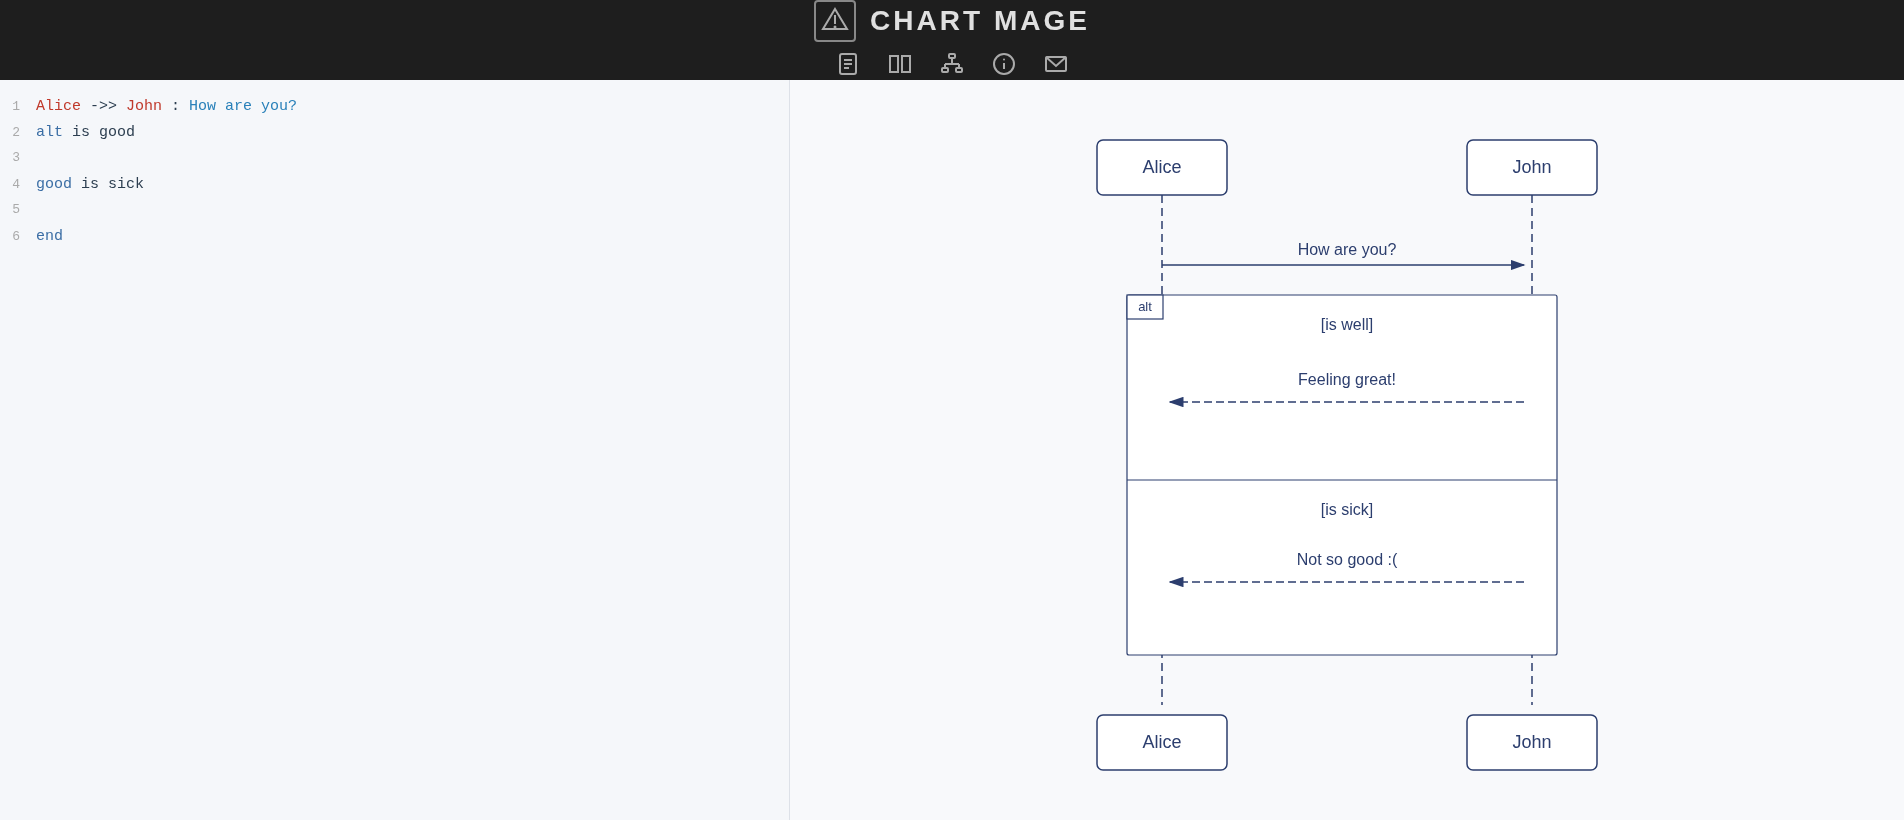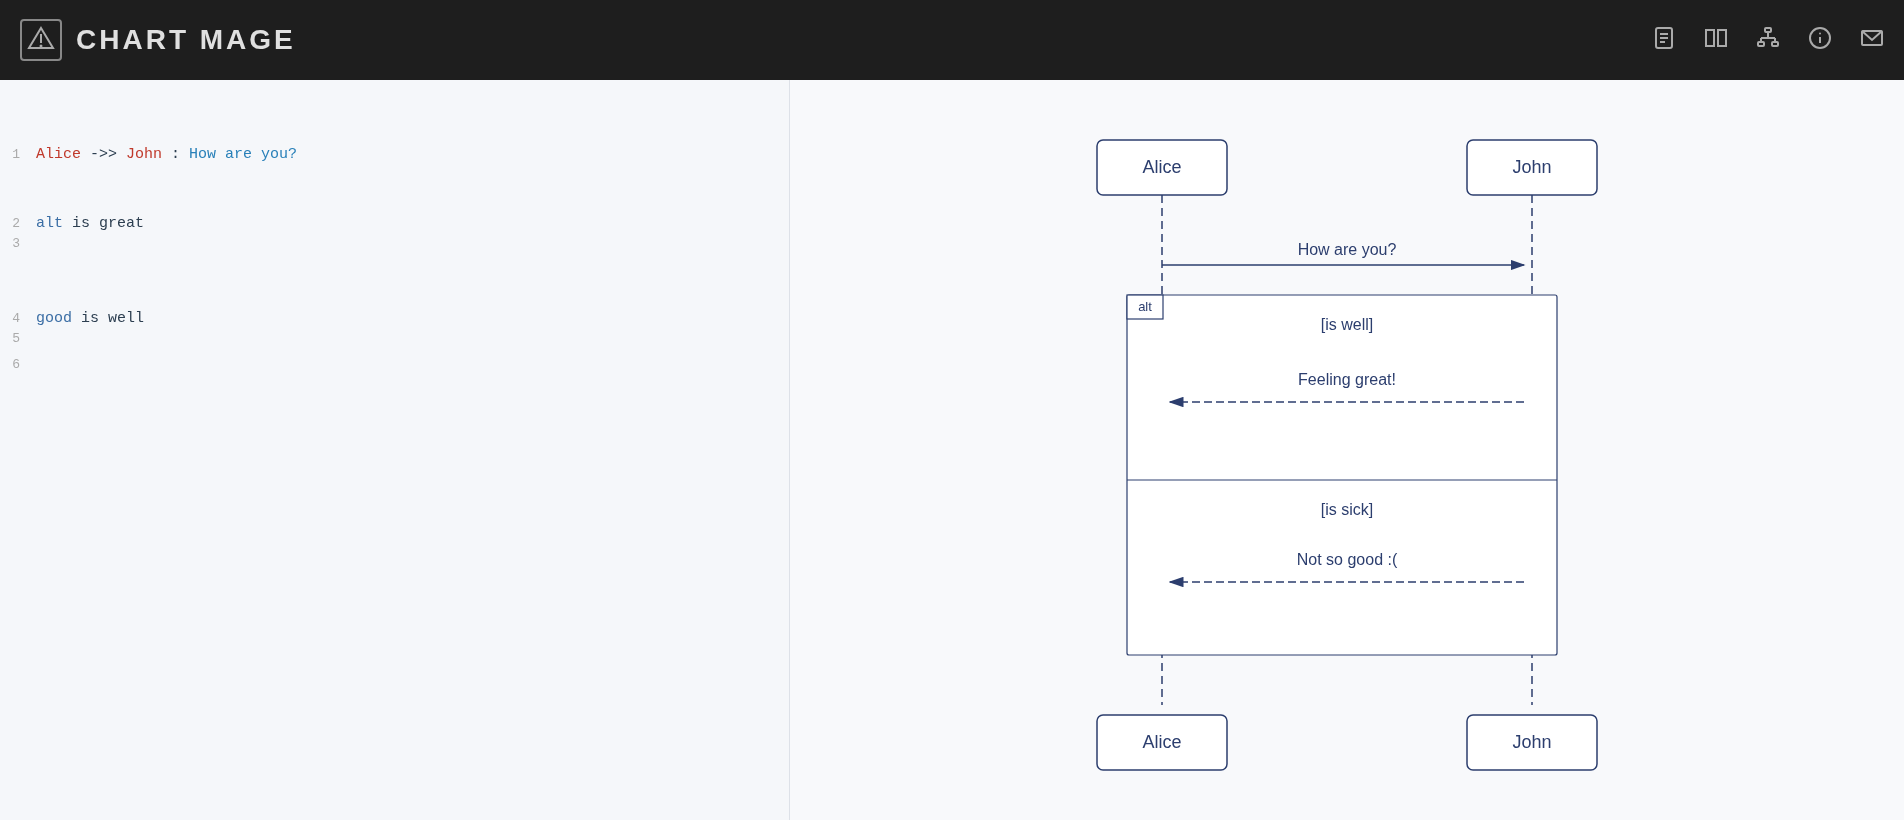--- a/index.html
+++ b/index.html
@@ -6,20 +6,21 @@
     body { font-family: 'Segoe UI', Arial, sans-serif; background: #f0f2f5; height: 820px; overflow: hidden; }
 
     
     .header {
       background: #1e1e1e;
       height: 80px;
       display: flex;
       align-items: center;
       padding: 0 20px;
       justify-content: space-between;
+      flex-direction: column;
     }
     .header-left {
       display: flex;
       align-items: center;
       gap: 14px;
     }
     .logo-icon {
       width: 42px;
       height: 42px;
       border: 2px solid #888;
@@ -75,21 +76,20 @@
       width: 36px;
       text-align: right;
       padding-right: 16px;
       color: #aaa;
       font-size: 13px;
       user-select: none;
       flex-shrink: 0;
     }
     .code-content {
       flex: 1;
-      margin-top: 48px;
     }
     .kw-blue { color: #3b6ea5; }
     .kw-red { color: #c0392b; }
     .kw-cyan { color: #2980b9; }
     .kw-dark { color: #2c3e50; }
 
     
     .diagram-panel {
       flex: 1;
       background: #f8f9fb;
@@ -171,38 +171,41 @@
         <span class="kw-dark"> -&gt;&gt; </span>
         <span class="kw-red">John</span>
         <span class="kw-dark">: </span>
         <span class="kw-cyan">How are you?</span>
       </span>
     </div>
     <div class="code-line">
       <span class="line-number">2</span>
       <span class="code-content">
         <span class="kw-blue">alt</span>
-        <span class="kw-dark"> is great</span>
+        <span class="kw-dark"> is good</span>
       </span>
     </div>
     <div class="code-line">
       <span class="line-number">3</span>
     </div>
     <div class="code-line">
       <span class="line-number">4</span>
       <span class="code-content">
         <span class="kw-blue">good</span>
-        <span class="kw-dark"> is well</span>
+        <span class="kw-dark"> is sick</span>
       </span>
     </div>
     <div class="code-line">
       <span class="line-number">5</span>
     </div>
     <div class="code-line">
       <span class="line-number">6</span>
+      <span class="code-content">
+        <span class="kw-blue">end</span>
+      </span>
     </div>
   </div>
 
   <div class="diagram-panel">
     <svg class="diagram-svg" width="600" height="660" viewBox="0 0 600 660">
 
       
       <defs>
         <marker id="arrow-solid" markerWidth="10" markerHeight="7" refX="9" refY="3.5" orient="auto">
           <polygon points="0 0, 10 3.5, 0 7" fill="#2c3e6e"></polygon>

